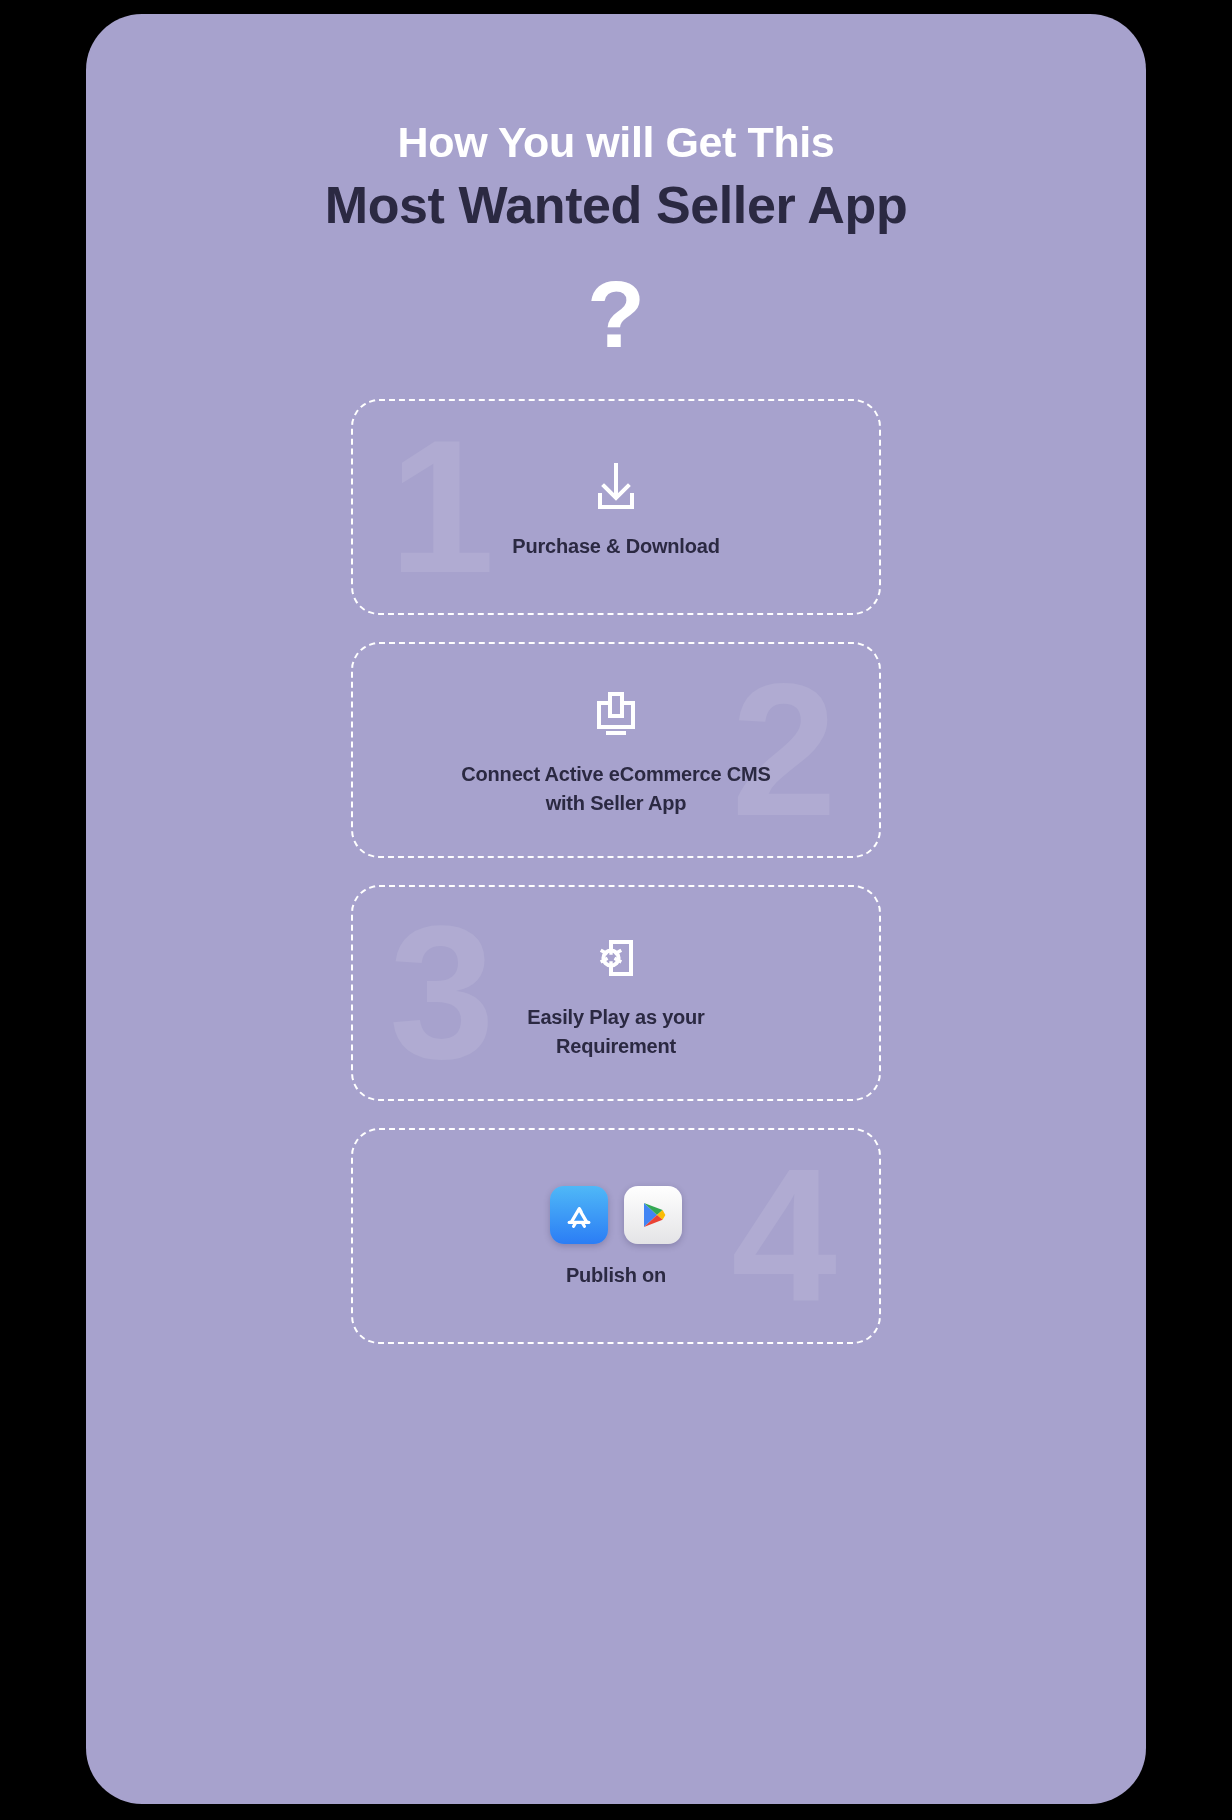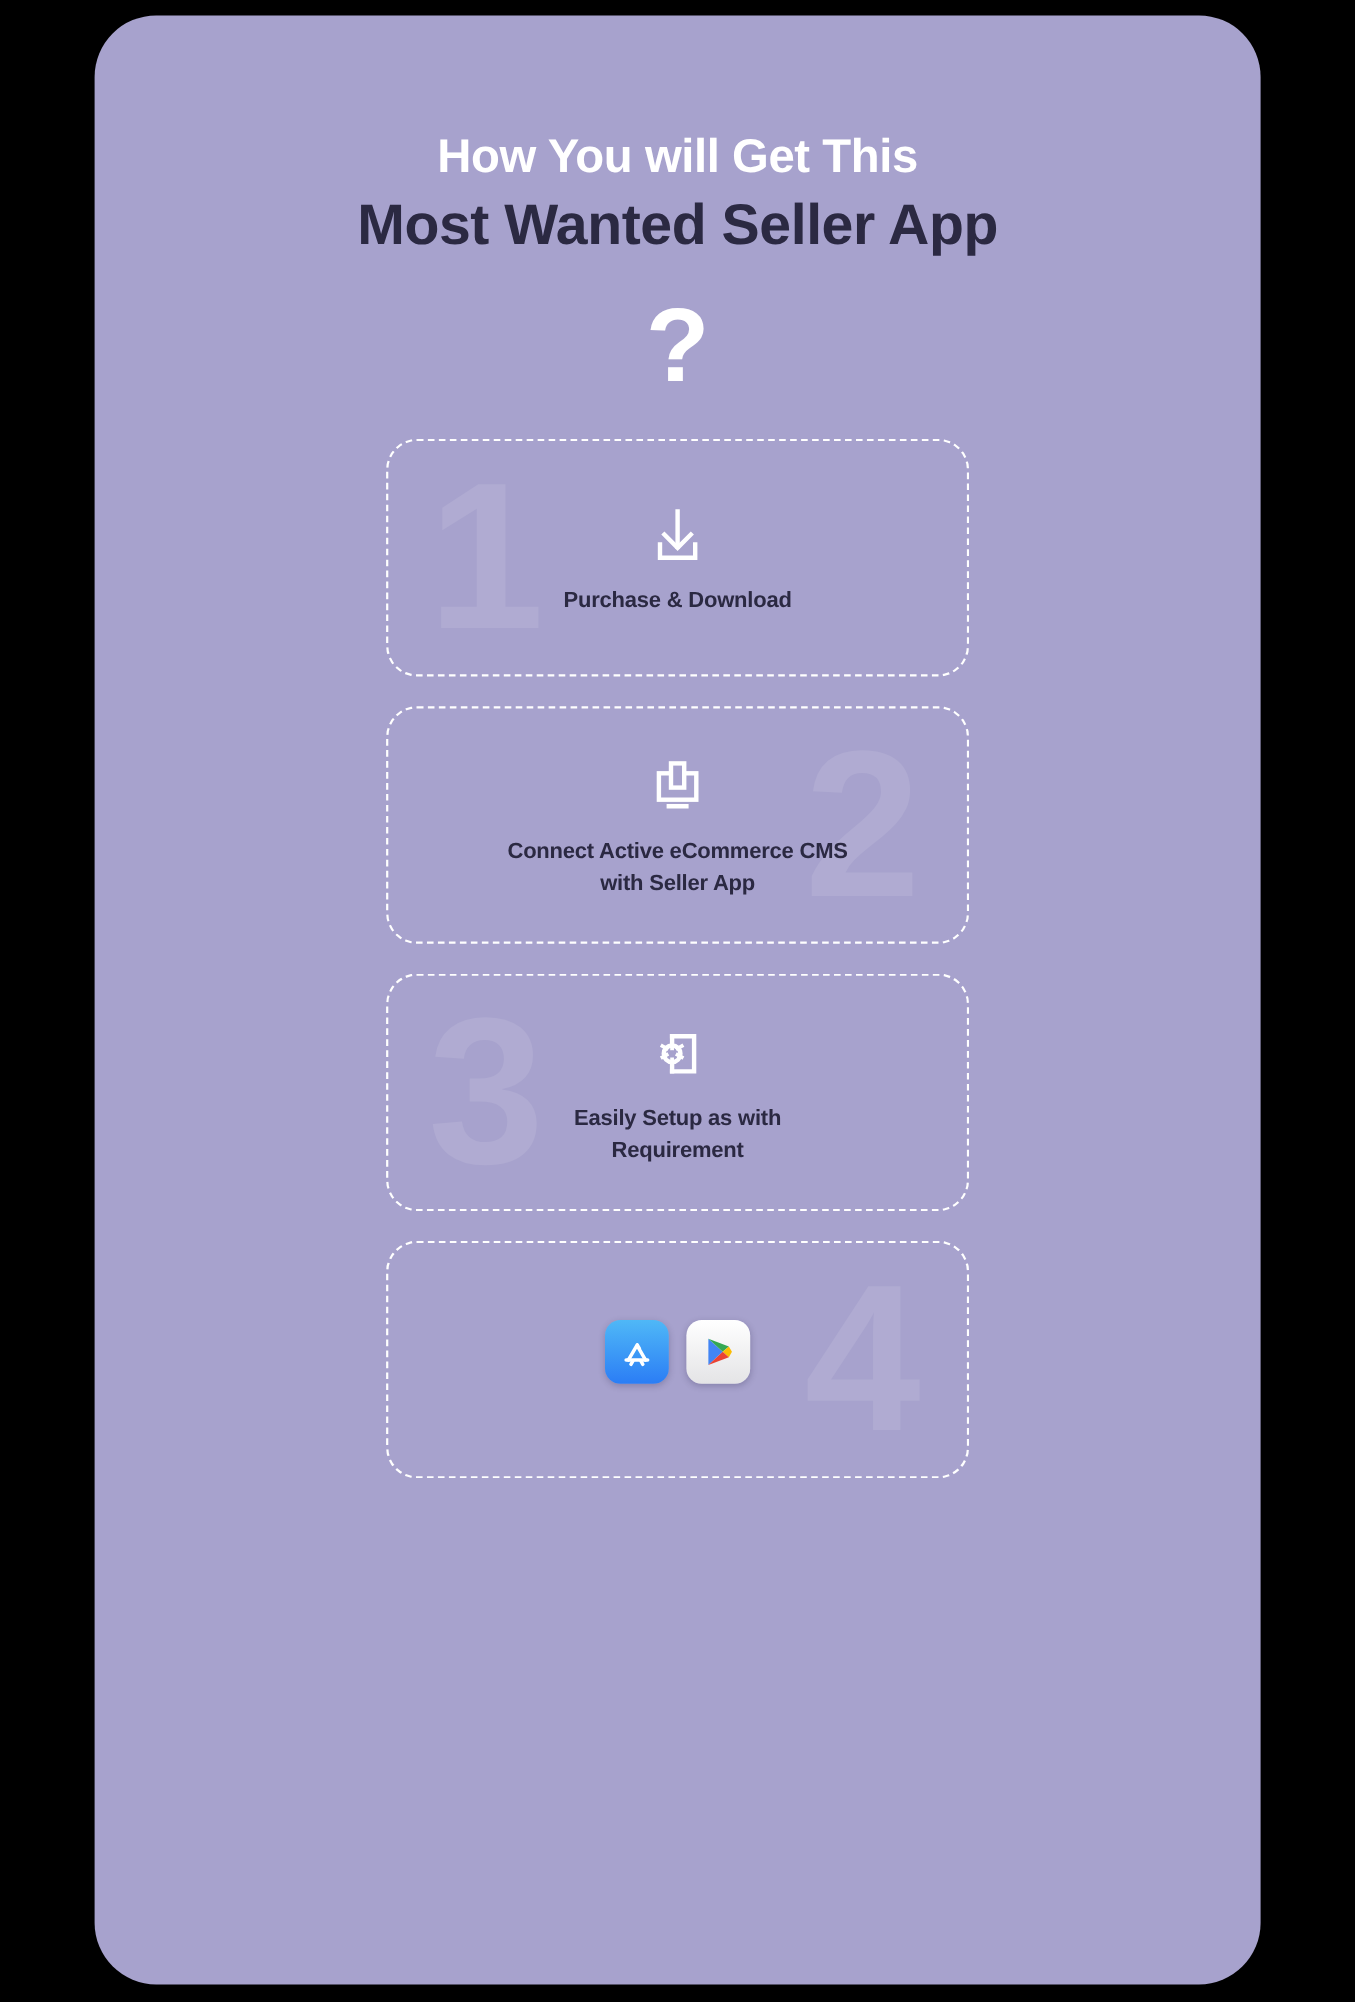--- a/index.html
+++ b/index.html
@@ -207,21 +207,21 @@
                 <path d="M12.2 20 L16.1 22.2"></path>
                 <path d="M25.9 28 L29.8 30.2"></path>
                 <path d="M12.2 30.2 L16.1 28"></path>
                 <path d="M25.9 22.2 L29.8 20"></path>
               </g>
               <circle cx="21" cy="27" r="7.6" stroke="#ffffff" stroke-width="4" fill="none"></circle>
               <circle cx="21" cy="27" r="2.8" fill="#a7a2cd"></circle>
             </svg>
           </div>
           <div class="card-text">
-            <div>Easily Setup as with</div>
+            <div>Easily Play as your</div>
             <div>Requirement</div>
           </div>
         </div>
 
         <div class="card">
           <div class="bignum right">4</div>
           <div class="icon-slot">
             <div class="store-badge badge-appstore">
               <svg width="36" height="36" viewBox="0 0 36 36" fill="none">
                 <path d="M10.2 25.4 L18.3 11.6 M18.3 11.6 L20.3 15.0 M25.9 25.4 L19.6 14.6" stroke="#ffffff" stroke-width="3.2" stroke-linecap="round"></path>
@@ -233,19 +233,20 @@
             <div class="store-badge badge-playstore">
               <svg width="32" height="32" viewBox="0 0 32 32" fill="none">
                 <path d="M7 4 L20 15.9 L7 28 Z" fill="#4285f4"></path>
                 <path d="M7 4 L20 15.9 L25.6 11.0 Z" fill="#34a853"></path>
                 <path d="M20 15.9 L25.6 11.0 L28.4 15.9 L25.6 20.8 Z" fill="#fbbc04"></path>
                 <path d="M7 28 L20 15.9 L25.6 20.8 Z" fill="#ea4335"></path>
               </svg>
             </div>
           </div>
           <div class="card-text">
+            <div>Publish on</div>
           </div>
         </div>
 
       </div>
     </div>
   </div>
 </div>
 
 </body></html>

